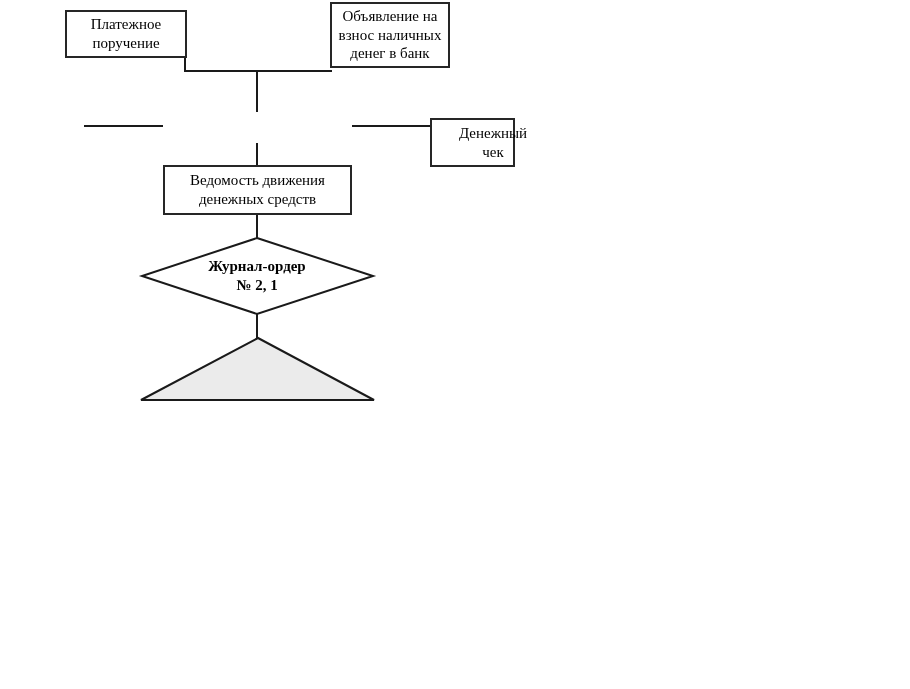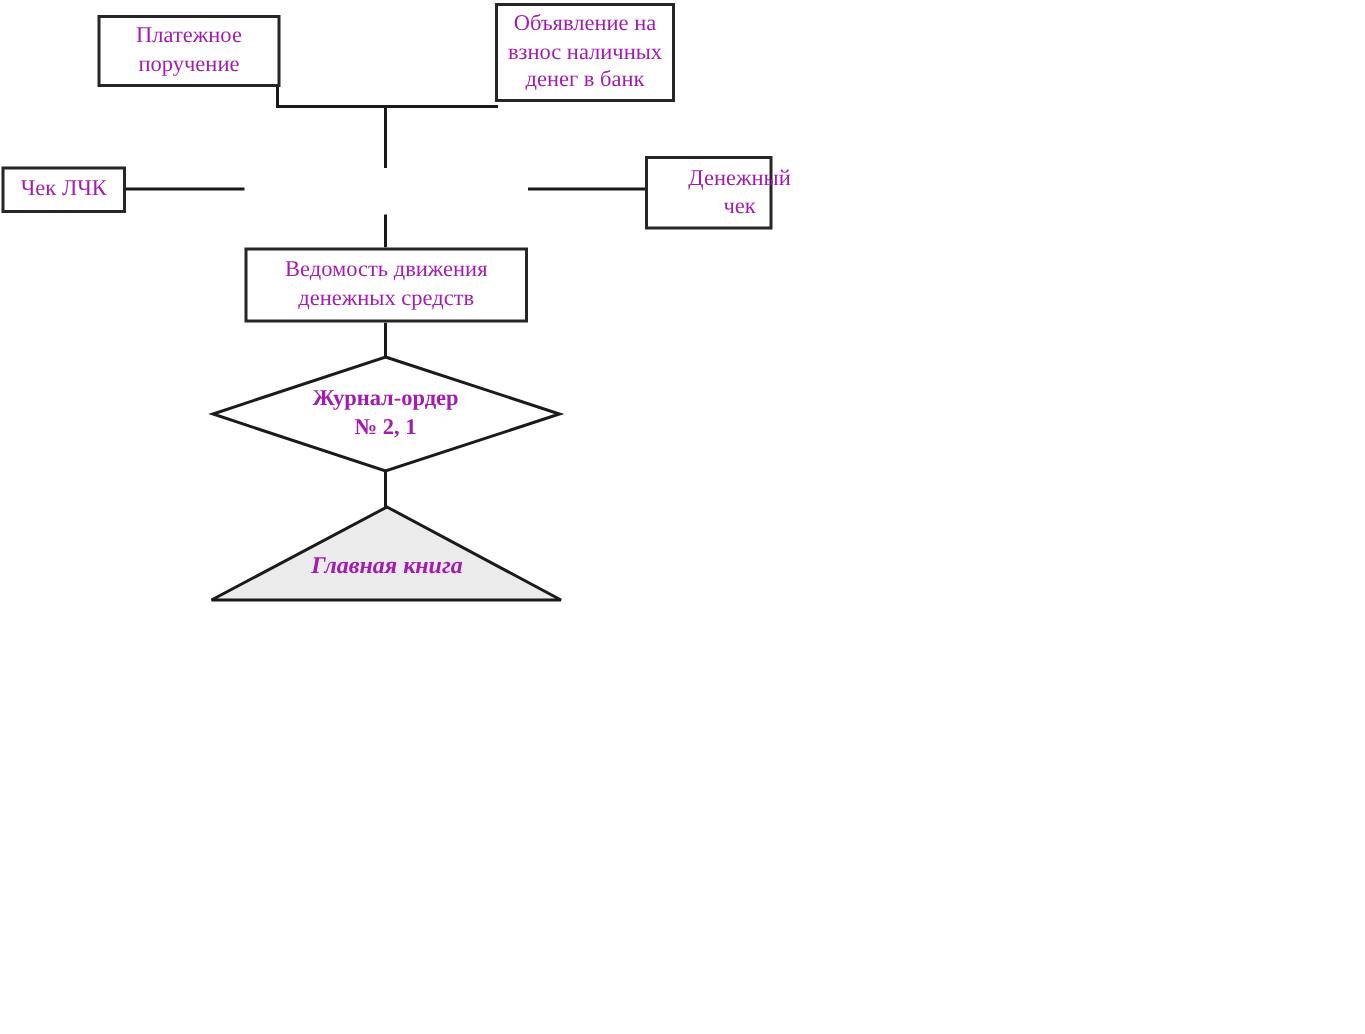--- a/index.html
+++ b/index.html
@@ -2,21 +2,21 @@
 <html><head>
 <meta charset="utf-8">
 <style>
   html, body { margin: 0; padding: 0; background: #ffffff; }
   .canvas {
     position: relative;
     width: 910px;
     height: 689px;
     background: #ffffff;
     font-family: "Liberation Serif", "DejaVu Serif", serif;
-    color: #a21caf;
+    color: #000000;
     overflow: hidden;
   }
   .node {
     position: absolute;
     box-sizing: border-box;
     border: 2px solid #262626;
     background: #ffffff;
     display: flex;
     align-items: center;
     justify-content: center;
@@ -37,21 +37,21 @@
   }
   .diamond-label { font-weight: bold; }
   .triangle-label { font-weight: bold; font-style: italic; font-size: 16px; }
   svg.shapes { position: absolute; left: 0; top: 0; }
 
   
   #box-payment-order   { left: 65px;  top: 10px;  width: 122px; height: 48px; }
   #box-cash-deposit    { left: 330px; top: 2px;   width: 120px; height: 66px; text-align: center; }
   #box-lchk-check      { left: 1px;   top: 111px; width: 83px;  height: 31px; }
   #box-bank-statement  { left: 163px; top: 112px; width: 189px; height: 31px; }
-  #box-money-check     { left: 430px; top: 104px; width: 85px;  height: 49px; padding-left: 43px; }
+  #box-money-check     { left: 430px; top: 118px; width: 85px;  height: 49px; padding-left: 43px; }
   #box-cash-flow       { left: 163px; top: 165px; width: 189px; height: 50px; }
 
   
   #conn-v-top          { left: 184px; top: 32px;  width: 2px;   height: 40px; }
   #conn-h-top          { left: 184px; top: 70px;  width: 148px; height: 2px;  }
   #conn-v-to-statement { left: 256px; top: 70px;  width: 2px;   height: 42px; }
   #conn-h-left         { left: 84px;  top: 125px; width: 79px;  height: 2px;  }
   #conn-h-right        { left: 352px; top: 125px; width: 78px;  height: 2px;  }
   #conn-v-to-sheet     { left: 256px; top: 143px; width: 2px;   height: 22px; }
   #conn-v-to-diamond   { left: 256px; top: 215px; width: 2px;   height: 23px; }
@@ -80,33 +80,29 @@
   <div class="conn" id="conn-v-to-triangle"></div>
 
   <div class="node" id="box-payment-order">
     <span>Платежное поручение</span>
   </div>
 
   <div class="node" id="box-cash-deposit">
     <span>Объявление на взнос наличных денег в банк</span>
   </div>
 
-  <div class="node" id="box-lchk-check">
-    <span>Чек ЛЧК</span>
-  </div>
 
 
   <div class="node" id="box-money-check">
     <span>Денежный чек</span>
   </div>
 
   <div class="node" id="box-cash-flow">
     <span>Ведомость движения денежных средств</span>
   </div>
 
   <div class="shape-label diamond-label" id="label-journal-order">
     <div>Журнал-ордер</div>
     <div>№ 2, 1</div>
   </div>
 
-  <div class="shape-label triangle-label" id="label-ledger">Главная книга</div>
 
 </div>
 
 </body></html>

